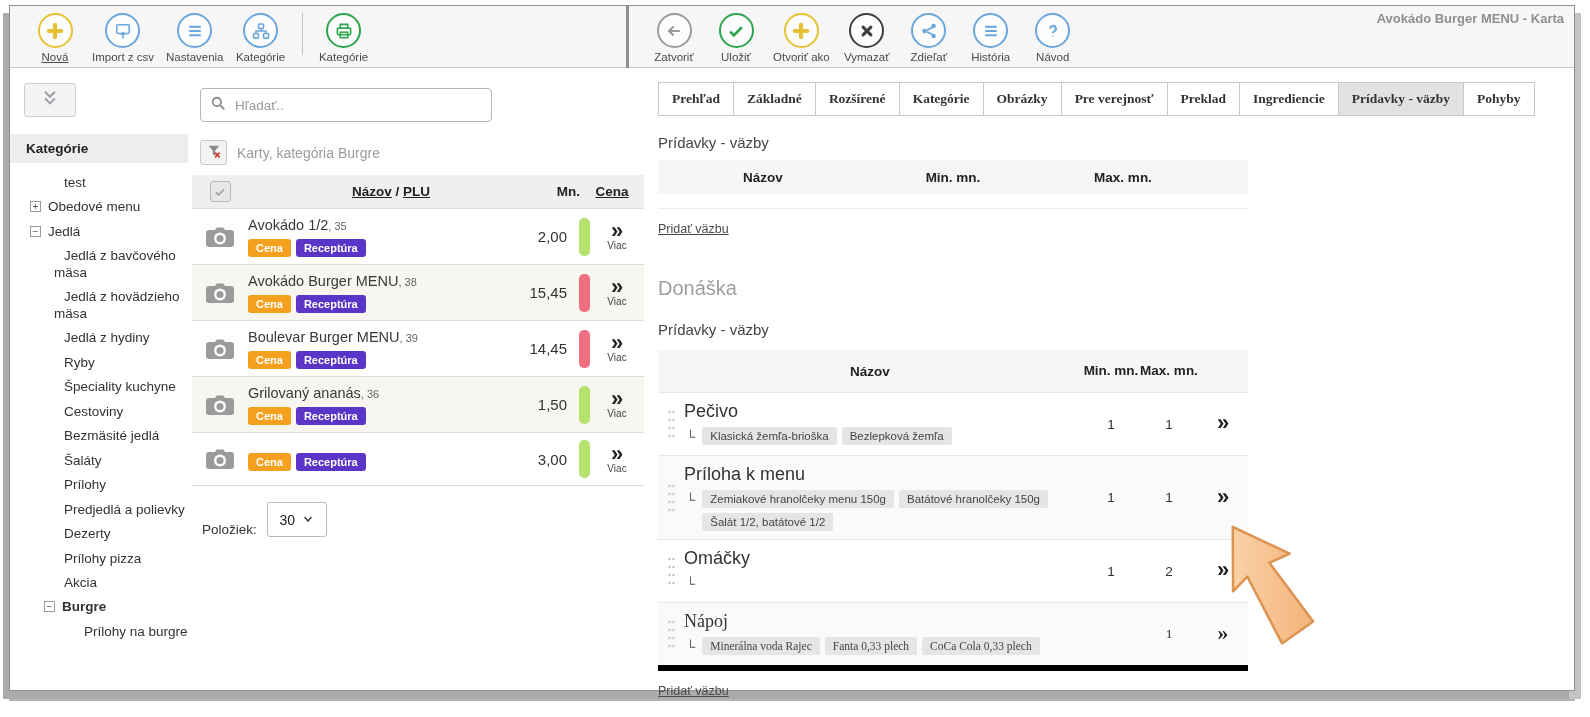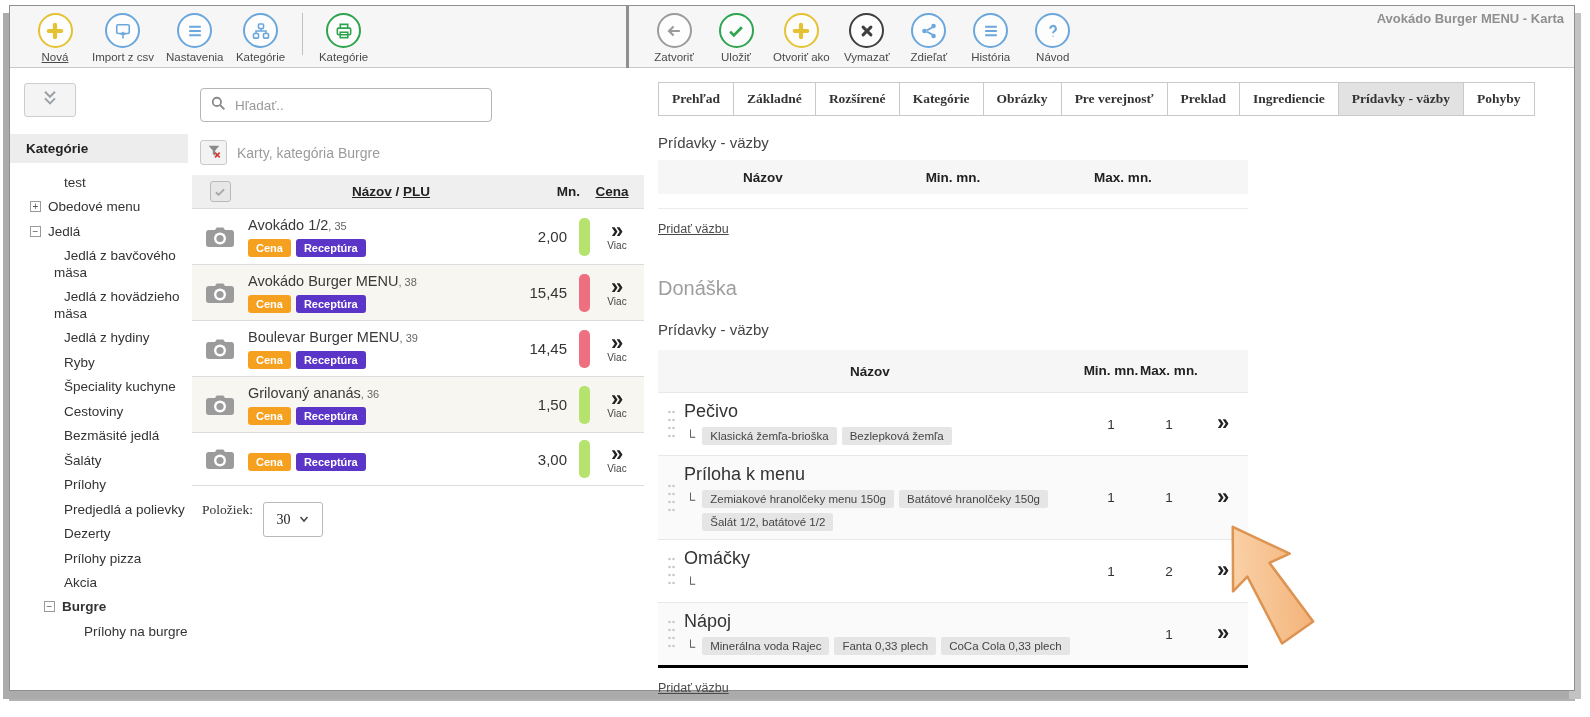--- a/index.html
+++ b/index.html
@@ -78,21 +78,21 @@
   .card-info { flex:1; }
   .card-name { font-size:14.5px; color:#3a3a3a;margin-top:18px; }
   .card-plu { font-size:11px; color:#666; }
   .card-tags { margin-top:5px; display:flex; gap:5px; }
   .tag { color:#fff; font-size:11px; font-weight:bold; padding:3px 8px; border-radius:3px; }
   .card-price { width:64px; text-align:right; font-size:15px; color:#333; }
   .status-bar { width:11px; height:38px; border-radius:5px; margin-left:12px; }
   .viac { width:54px; display:flex; flex-direction:column; align-items:center; cursor:pointer; }
   .chev { font-size:22px; line-height:18px; color:#222; font-weight:bold; }
   .viac-label { font-size:10px; color:#444; }
-  .perpage { display:flex; align-items:flex-start; margin:16px 0 0 10px;font-family:Liberation Serif, serif; }
+  .perpage { display:flex; align-items:flex-end; margin:16px 0 0 10px; }
   .perpage-label { font-size:13.5px; color:#333; }
   .select { margin-left:10px; width:60px; height:35px; border:1px solid #b9b9b9; border-radius:3px;
     display:flex; align-items:center; justify-content:center; gap:7px; cursor:pointer; background:#fff; }
   .select-val { font-size:14px; color:#222; }
   .select svg { width:12px; height:12px; color:#444; }
 
   
   .detail { position:absolute; left:640px; top:62px; right:8px; bottom:0; padding:14px 0 0 8px; }
   .tabs { display:flex;font-family:Liberation Serif, serif; }
   .tab { border:1px solid #c9c9c9; background:#fff; padding:8px 13px; font-size:13.5px;
@@ -112,21 +112,21 @@
   .sub-title { margin-top:21px; font-size:15px; color:#444; }
   .t2 { width:590px; margin-top:12px; }
   .t2-head { display:flex; align-items:center; background:#f6f6f6; padding:6px 0;
     font-size:13.5px; font-weight:bold; color:#222; min-height:42px; }
   .t2 .c2-name { flex:1; text-align:center; }
   .t2 .c2-min, .t2 .c2-max { width:58px; text-align:center; }
   .t2-head .c2-min, .t2-head .c2-max { line-height:1.25; }
   .t2 .c2-arrow { width:50px; text-align:center; }
   .t2-row { display:flex; align-items:center; border-top:1px solid #e8e8e8; padding:8px 0; }
   .t2-row.alt { background:#fafafa; }
-  .t2-row:last-of-type { border-bottom:3px solid #000000; }
+  .t2-row:last-of-type { border-bottom:6px solid #000000;font-family:Liberation Serif, serif; }
   .handle { width:26px; display:flex; justify-content:center; color:#c9c9c9; align-self:stretch;
     align-items:center; cursor:grab; }
   .handle svg { width:9px; height:30px; }
   .t2-content { flex:1; text-align:left; }
   .t2-name { font-size:18px; color:#333; }
   .chips-line { display:flex; align-items:flex-start; margin-top:5px; }
   .corner { font-size:13px; color:#555; margin:0 7px 0 2px; line-height:20px; }
   .chips { display:flex; flex-wrap:wrap; gap:5px; max-width:420px; }
   .chip { background:#e5e5e5; color:#444; font-size:11.5px; padding:3px 8px; border-radius:2px; }
   .t2-row .c2-min, .t2-row .c2-max { font-size:13.5px; color:#333; }

